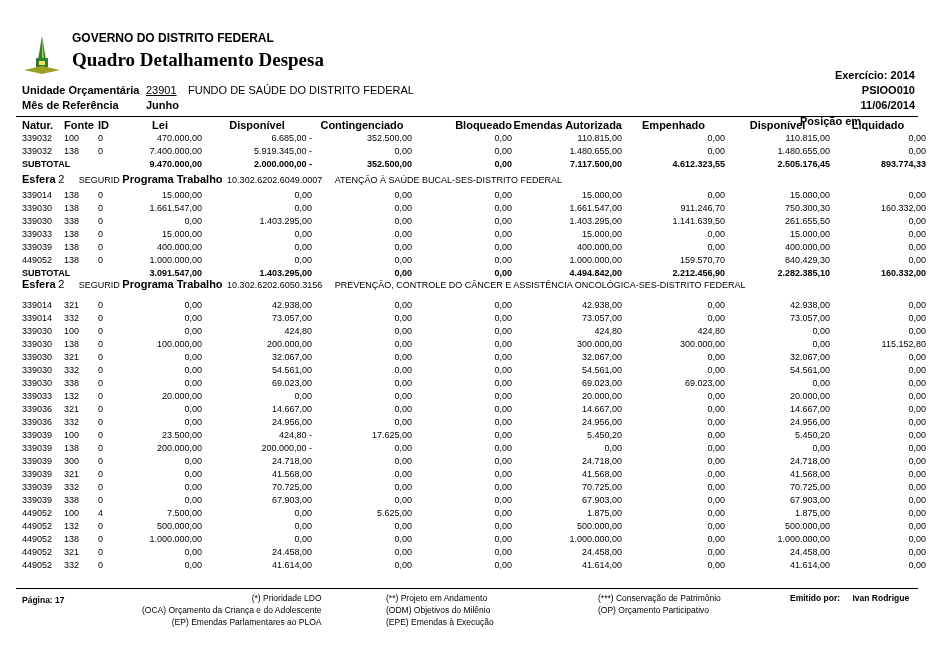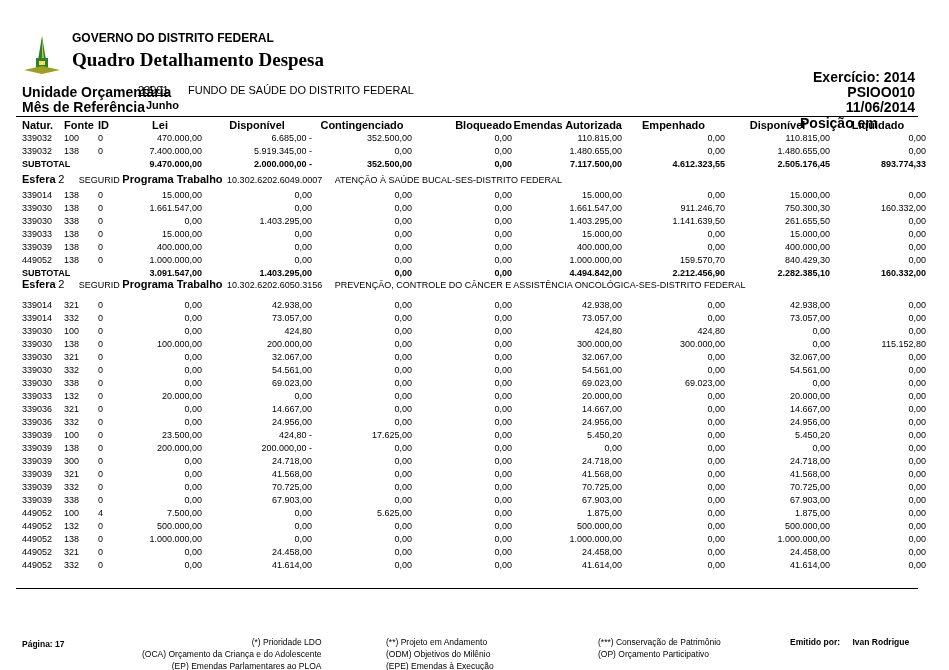--- a/index.html
+++ b/index.html
@@ -1,48 +1,48 @@
 <!DOCTYPE html>
 <html><head>
 <meta charset="utf-8">
 <style>
   html, body { margin:0; padding:0; background:#fff; }
   body { width:949px; height:670px; position:relative; overflow:hidden; font-family:"Liberation Sans", sans-serif; color:#000; }
   .abs { position:absolute; }
   .logo { left:22px; top:34px; width:40px; height:42px; }
   .gov { left:72px; top:31px; font-size:12px; font-weight:bold; }
   .title { left:72px; top:49px; font-family:"Liberation Serif", serif; font-weight:bold; font-size:19px; }
-  .lbl { font-size:14px; font-weight:bold; }
+  .lbl { font-size:11px; font-weight:bold; }
   .val { font-size:11px; }
   .hr { height:1px; background:#000; }
   table.grid { position:absolute; left:22px; border-collapse:collapse; font-size:9px; }
   table.grid td { padding:0; height:13px; line-height:13px; white-space:nowrap; }
   .hdr td { font-size:11px; font-weight:bold; height:14px; line-height:14px; }
   .sub td { font-weight:bold; height:11px; line-height:11px; }
   .r { text-align:right; }
   .c { text-align:center; }
   .esf { position:absolute; left:22px; font-size:9px; white-space:nowrap; }
   .esf b { font-size:11px; }
-  .foot { font-size:8.5px; position:absolute; white-space:nowrap;margin-top:44px; }
+  .foot { font-size:8.5px; position:absolute; white-space:nowrap; }
 </style>
 </head>
 <body>
 
 <svg class="abs logo" viewBox="0 0 40 42">
   <polygon points="20,2 24,26 16,26" fill="#2e7d32"></polygon>
   <polygon points="20,2 22,26 20,26" fill="#c0ca33"></polygon>
   <rect x="14" y="24" width="12" height="10" fill="#2e7d32"></rect>
   <rect x="17" y="27" width="6" height="4" fill="#f9e04b"></rect>
   <polygon points="2,36 20,32 38,36 20,40" fill="#9e9d24"></polygon>
 </svg>
 <div class="abs gov">GOVERNO DO DISTRITO FEDERAL</div>
 <div class="abs title">Quadro Detalhamento Despesa</div>
 
 <div class="abs lbl" style="left:22px;top:84px;">Unidade Orçamentária</div>
-<div class="abs val" style="left:138px;top:84px;text-decoration:underline;">23901</div>
+<div class="abs val" style="left:146px;top:84px;text-decoration:underline;">23901</div>
 <div class="abs val" style="left:188px;top:84px;">FUNDO DE SAÚDE DO DISTRITO FEDERAL</div>
 <div class="abs lbl" style="left:22px;top:99px;">Mês de Referência</div>
 <div class="abs val" style="left:146px;top:99px;font-weight:bold;">Junho</div>
 
 <div class="abs lbl" style="right:34px;top:69px;">Exercício: 2014</div>
 <div class="abs lbl" style="right:34px;top:84px;">PSIOO010</div>
 <div class="abs lbl" style="left:772px;top:115px;padding-left:28px;">Posição em</div>
 <div class="abs lbl" style="right:34px;top:99px;">11/06/2014</div>
 
 <div class="abs hr" style="left:16px;top:116px;width:902px;"></div>

